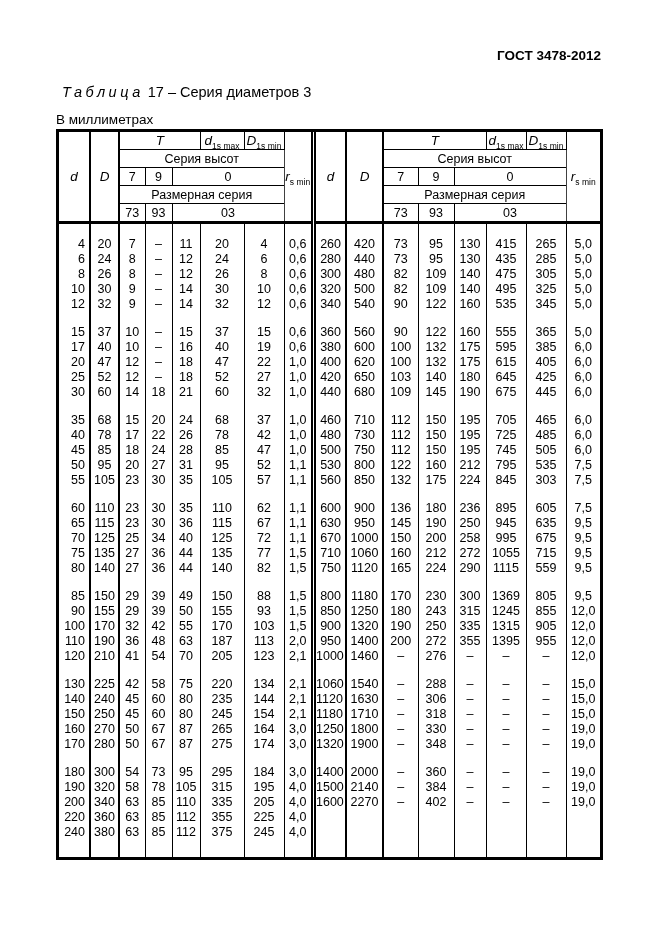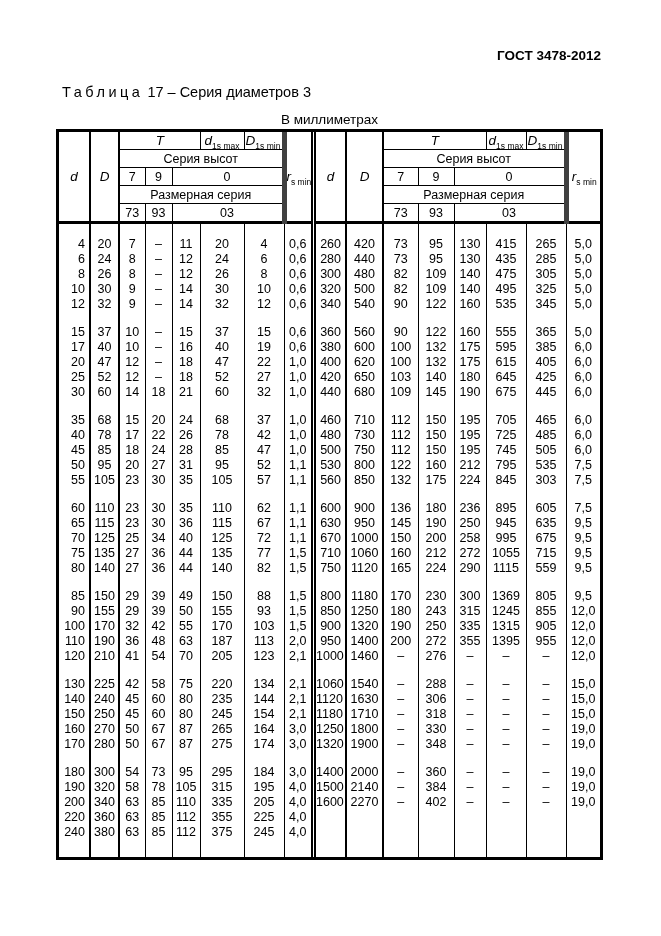--- a/index.html
+++ b/index.html
@@ -12,25 +12,25 @@
   .doc-ref {
     padding: 48px 60px 0 0;
     text-align: right;
     font-weight: bold;
     font-size: 13.5px;
   }
   .table-title {
     margin: 21px 0 0 62px;
     font-size: 14.5px;
   }
-  .table-title .spaced { letter-spacing: 3.5px; }
+  .table-title .spaced { letter-spacing: 3.5px; font-style: italic; }
   .units-note {
     width: 547px;
     margin: 12px 0 2px 56px;
-    text-align: center;
+    text-align: left;
     font-size: 13.5px;
   }
   .tables {
     margin-left: 56px;
     width: 541px;
     height: 725px;
     border: 3px solid #000;
     display: flex;
   }
   table {
@@ -54,21 +54,21 @@
     white-space: nowrap;
     overflow: hidden;
   }
   thead { border-bottom: 3px solid #000; }
   thead td { height: 17px; font-size: 12.5px; }
   thead td i { font-size: 13.5px; font-style: italic; font-family: "Liberation Sans", sans-serif; }
   thead sub { font-size: 8.5px; line-height: 0; margin-top: 24px; }
   .tkr { border-right: 2px solid #000; }
   .thr { border-right: 1px solid #000; }
   .thb { border-bottom: 1px solid #000; }
-  .thl { border-left: 5px solid #404040; }
+  .thl { border-left: 1px solid #404040; }
   tbody td:nth-child(1), tbody td:nth-child(2) { border-right: 2px solid #000; }
   tbody td:nth-child(3), tbody td:nth-child(4), tbody td:nth-child(5),
   tbody td:nth-child(6), tbody td:nth-child(7) { border-right: 1px solid #000; }
   tbody td:first-child { text-align: right; padding-right: 4px; }
   tbody tr.data td { height: 15px; }
   tbody tr.pad td  { height: 12px; }
   tbody tr.gap td  { height: 13px; }
   tbody tr.fill td { height: auto; }
 </style>
 </head>

